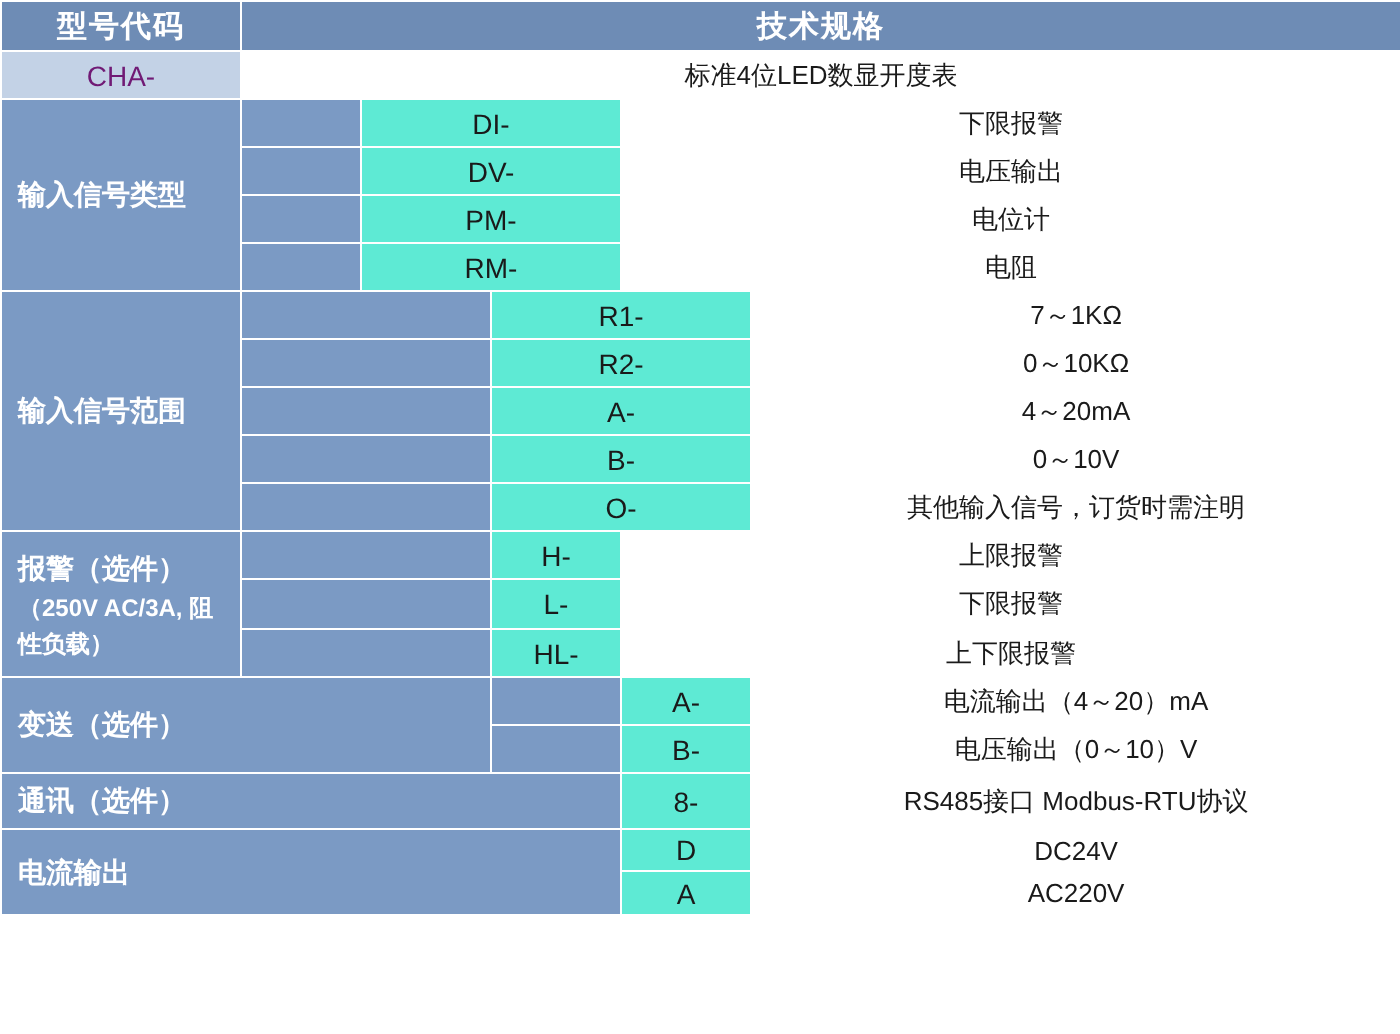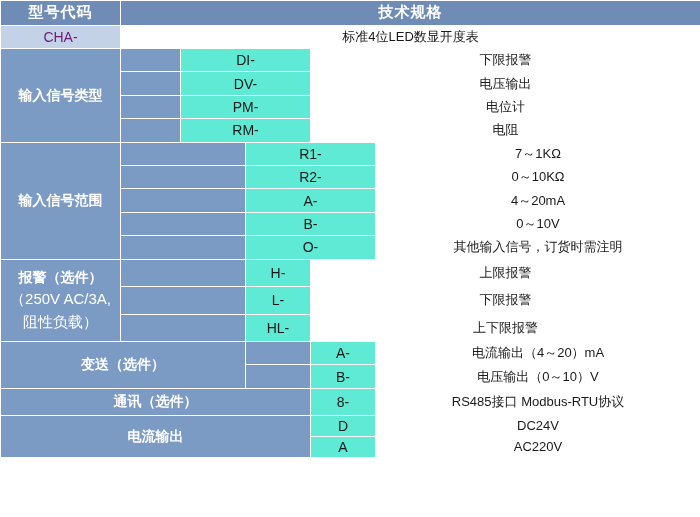--- a/index.html
+++ b/index.html
@@ -32,29 +32,29 @@
     color: #ffffff;
     text-align: center;
     font-size: 15px;
     font-weight: bold;
     letter-spacing: 1px;
   }
   
   .cat {
     background: #7b9ac4;
     color: #ffffff;
-    text-align: center;
+    text-align: left;
     font-size: 14px;
     font-weight: bold;
     line-height: 1.5;
   }
   .cat .sub {
     display: block;
-    font-size: 15px;
-    font-weight: normal;
+    font-size: 12px;
+    font-weight: bold;
     letter-spacing: 0;
   }
   
   .code {
     background: #5eead4;
     color: #1a1a1a;
     text-align: center;
     font-size: 14px;
   }
   .code-strong {

